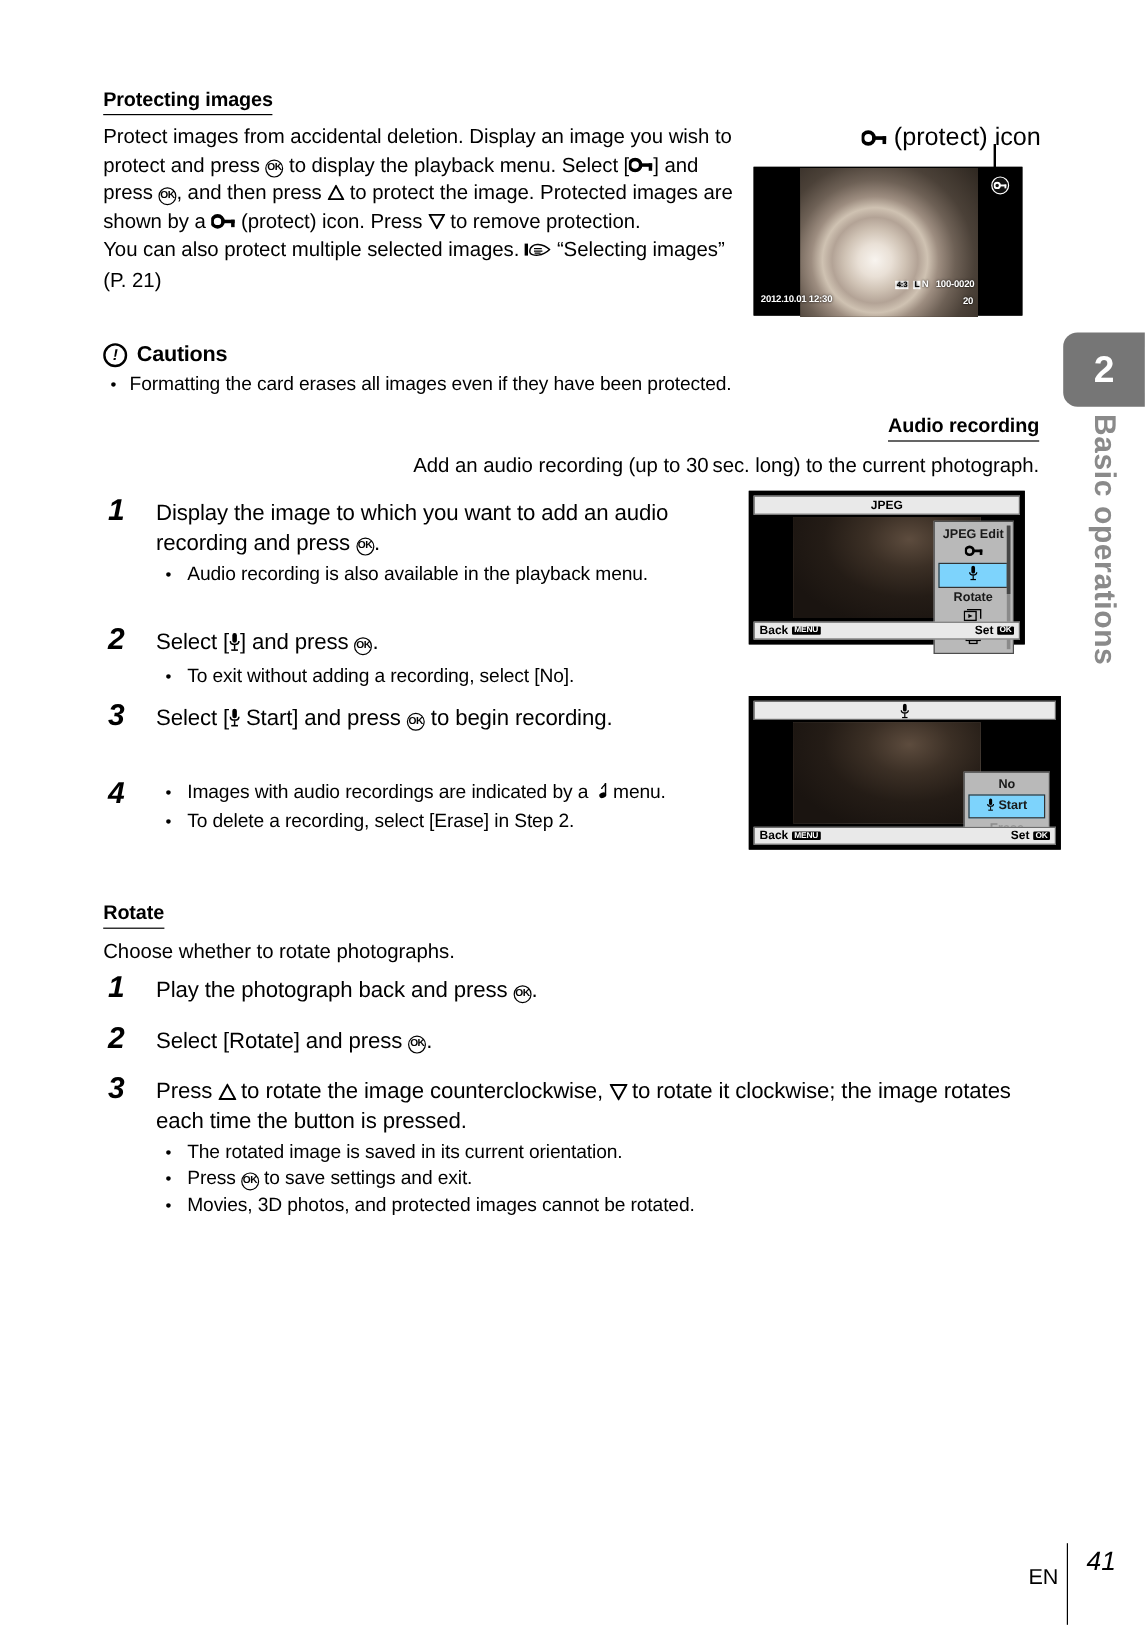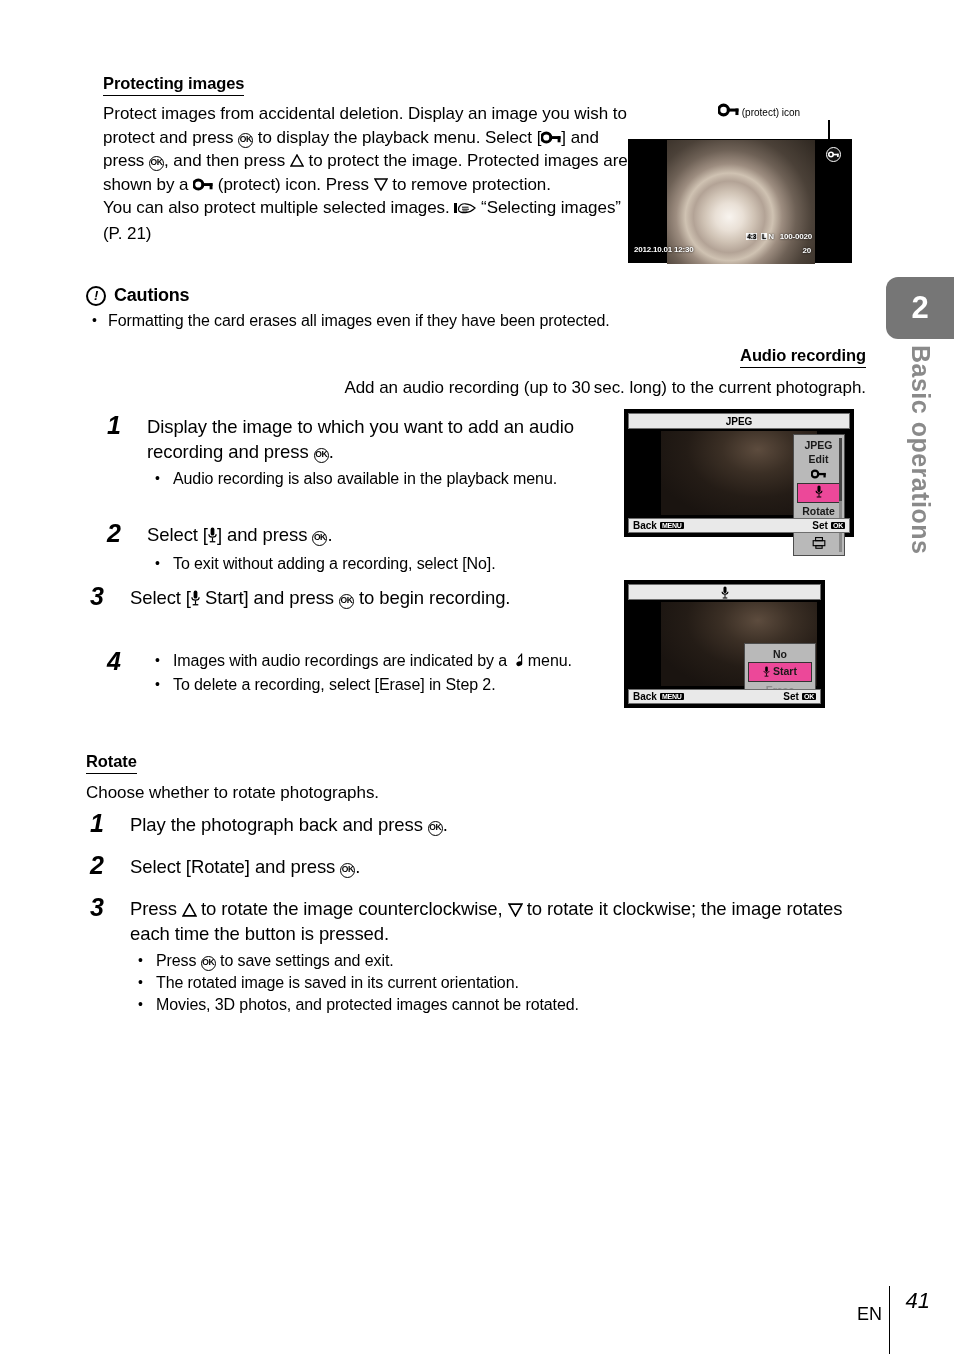--- a/index.html
+++ b/index.html
@@ -40,21 +40,21 @@
     display:flex; align-items:flex-start; justify-content:center;
   }
   .side-tab-label span{
     writing-mode: vertical-rl;
     text-orientation: mixed;
     white-space: nowrap;
     letter-spacing: 0.5px;
   }
 
   
-  .col { position: absolute; left: 86px; width: 540px; margin-left: 17px; }
+  .col { position: absolute; left: 86px; width: 540px; }
   .col-wide { position: absolute; left: 86px; width: 780px; }
 
   h3.sec {
     font-size: 16.5px;
     font-weight: bold;
     margin: 0;
     padding-bottom: 2px;
     display: inline-block;
     border-bottom: 1.6px solid #000;
     letter-spacing: -0.1px;
@@ -153,41 +153,41 @@
   }
   .menu-pop {
     position:absolute; background:#b9b9b9; border:1px solid #4d4d4d;
     display:flex; flex-direction:column; align-items:stretch;
   }
   .menu-pop .mi {
     font-size:10.5px; font-weight:bold; text-align:center; color:#1a1a1a;
     line-height:14px; padding:1px 0;
   }
   .menu-pop .mi.sel {
-    background:#ec4899; border:1px solid #333;
+    background:#7dd3fc; border:1px solid #333;
   }
   .menu-pop .mi.dis { color:#8d8d8d; }
   .scrollbar {
     position:absolute; right:2px; top:3px; bottom:3px; width:3px;
     background:#8a8a8a;
   }
   .scrollthumb { position:absolute; left:0; top:0; width:3px; height:55%; background:#454545; }
 
   
   .prot-badge {
     position:absolute; width:15px; height:15px; border-radius:50%;
     border:1.6px solid #fff; background:#111;
     display:flex; align-items:center; justify-content:center;
   }
   .leader {
     position:absolute; width:1.6px; background:#000;
   }
 
   .caption {
-    position:absolute; font-size:10px; white-space:nowrap;
+    position:absolute; font-size:21px; white-space:nowrap;
   }
 
   .infoline {
     position:absolute; color:#fff; font-size:8px; font-weight:bold;
     letter-spacing:-0.2px; text-shadow:0 0 2px #000;
   }
 
   
   .footer {
     position:absolute; left:0; right:0; bottom:0; height:77px;
@@ -338,21 +338,21 @@
   <div class="cam" style="left:624px; top:409px; width:230px; height:128px;">
     <div class="titlebar">
       <span>JPEG</span>
     </div>
     <div class="photo" style="left:36px; top:21px; width:156px; height:84px;
       background-image:
         radial-gradient(ellipse at 62% 22%, #5d4c3e 0%, #3b2f25 26%, #241c16 52%, #1a1410 80%),
         radial-gradient(ellipse at 44% 78%, #e0cfc0 0%, #b9a391 20%, #73604f 45%, #2a211a 80%),
         radial-gradient(ellipse at 74% 52%, #efe0d2 0%, #c7b09c 22%, #5c4a3c 58%, #271f19 90%),
         linear-gradient(170deg,#c9c9c9 0%, #bdbdbd 28%, #8f8f8f 56%, #6a6a6a 100%);"></div>
-    <div class="menu-pop" style="right:8px; top:24px; width:52px; padding:2px 4px 2px 3px;">
+    <div class="menu-pop" style="right:8px; top:24px; width:67px; padding:2px 4px 2px 3px;">
       <div class="mi">JPEG Edit</div>
       <div class="mi">
         <svg width="15" height="10" viewBox="0 0 20 13">
             <circle cx="5.3" cy="6.5" r="4.4" fill="none" stroke="#000" stroke-width="3"></circle>
             <rect x="8.5" y="5.1" width="11" height="3" fill="#000"></rect>
             <rect x="16.6" y="5.1" width="3" height="6" fill="#000"></rect>
           </svg>
       </div>
       <div class="mi sel">
         <svg width="8" height="13" viewBox="0 0 9 16">
@@ -380,21 +380,21 @@
       <div class="scrollbar">
           <div class="scrollthumb"></div>
         </div>
     </div>
     <div class="botbar">
       <span><span>Back</span><span class="chip">MENU</span></span>
       <span><span>Set</span><span class="chip">OK</span></span>
     </div>
   </div>
 
-  <div class="cam" style="left:624px; top:580px; width:201px; height:128px;">
+  <div class="cam" style="left:624px; top:580px; width:260px; height:128px;">
     <div class="titlebar">
       <span>
         <svg width="8" height="13" viewBox="0 0 9 16" style="display:block">
             <rect x="2.6" y="0.6" width="3.8" height="8" rx="1.9" fill="#000"></rect>
             <path d="M0.9 7.2 C0.9 11 8.1 11 8.1 7.2" fill="none" stroke="#000" stroke-width="1.3"></path>
             <rect x="3.9" y="10.4" width="1.2" height="4" fill="#000"></rect>
             <rect x="1.7" y="14.1" width="5.6" height="1.3" fill="#000"></rect>
           </svg>
       </span>
     </div>
@@ -440,22 +440,22 @@
     </div>
 
     <div class="step" style="margin-top:17px;">
       <div class="num">3</div>
       <div class="txt"><span>Press </span><span class="tri-up"><svg width="15" height="14" viewBox="0 0 14 13">
               <polygon points="7,1 13,12 1,12" fill="none" stroke="#000" stroke-width="1.5"></polygon>
             </svg></span><span> to rotate the image counterclockwise, </span><span class="tri-dn"><svg width="15" height="14" viewBox="0 0 14 13">
               <polygon points="1,1 13,1 7,12" fill="none" stroke="#000" stroke-width="1.5"></polygon>
             </svg></span><span> to rotate it clockwise; the image rotates each time the button is pressed.</span></div>
       <ul class="bul">
+        <li>The rotated image is saved in its current orientation.</li>
         <li><span>Press </span><span class="ok">OK</span><span> to save settings and exit.</span></li>
-        <li>The rotated image is saved in its current orientation.</li>
         <li>Movies, 3D photos, and protected images cannot be rotated.</li>
       </ul>
     </div>
   </div>
 
   <div class="footer">
     <div class="rule"></div>
     <div class="en">EN</div>
     <div class="pg">41</div>
   </div>

